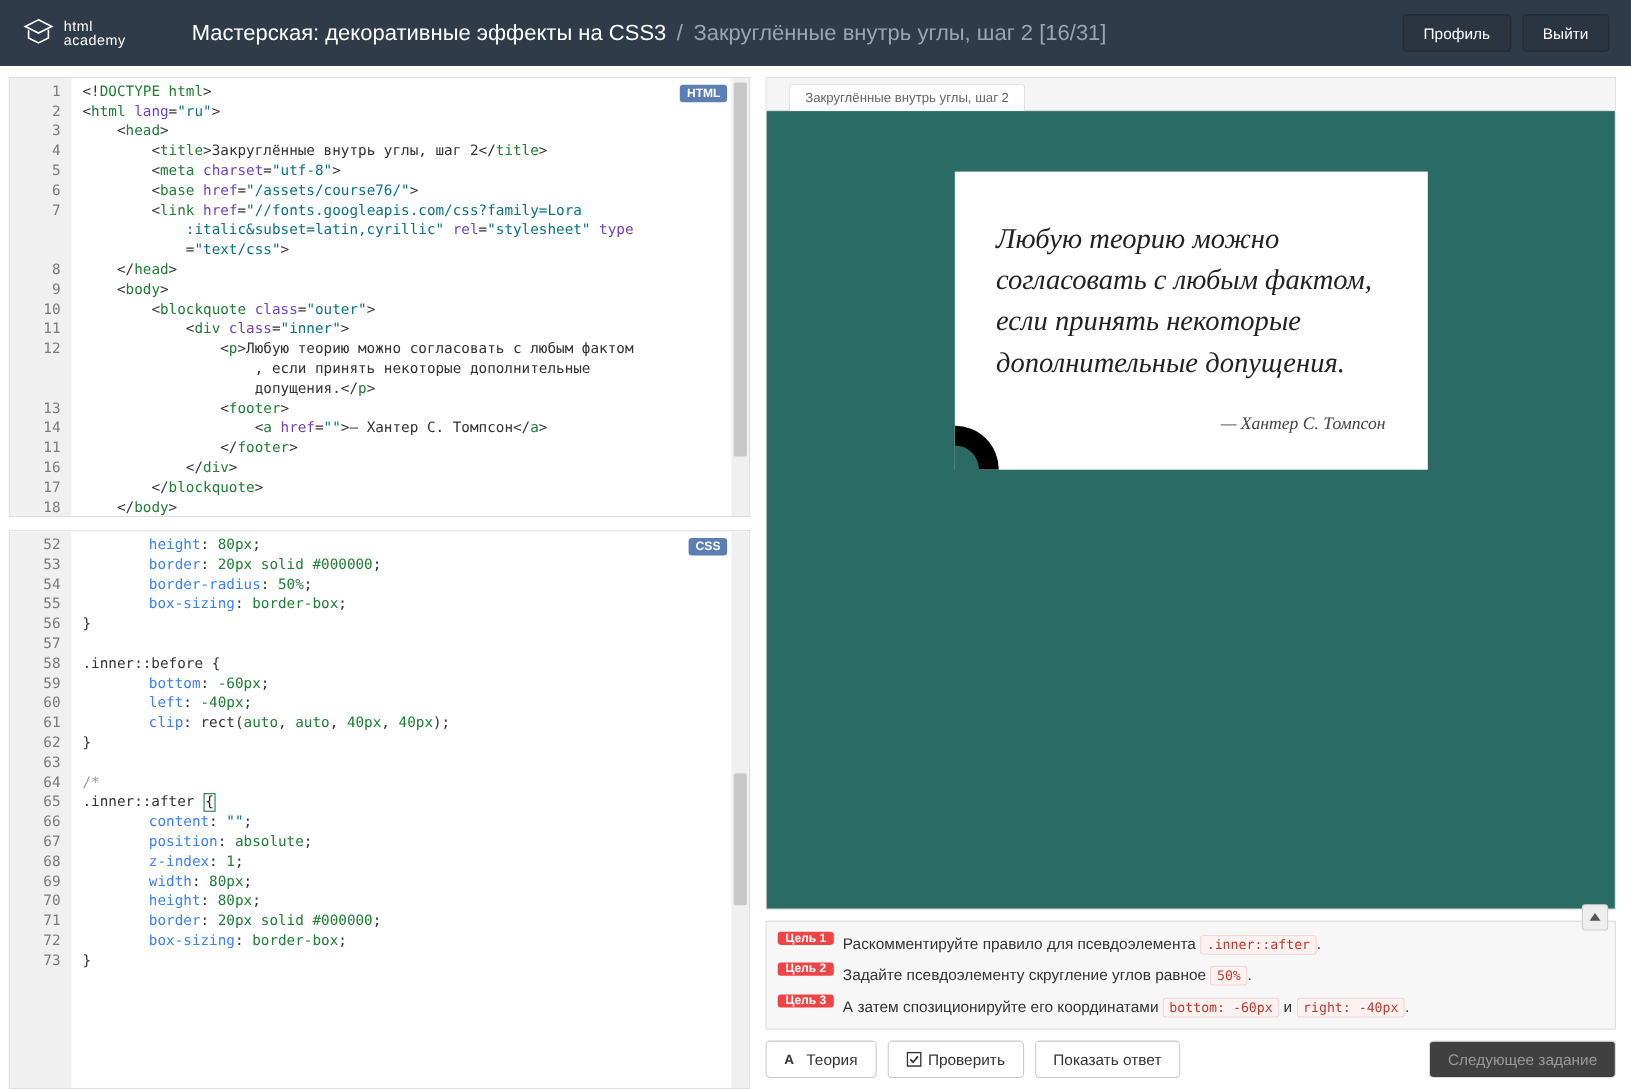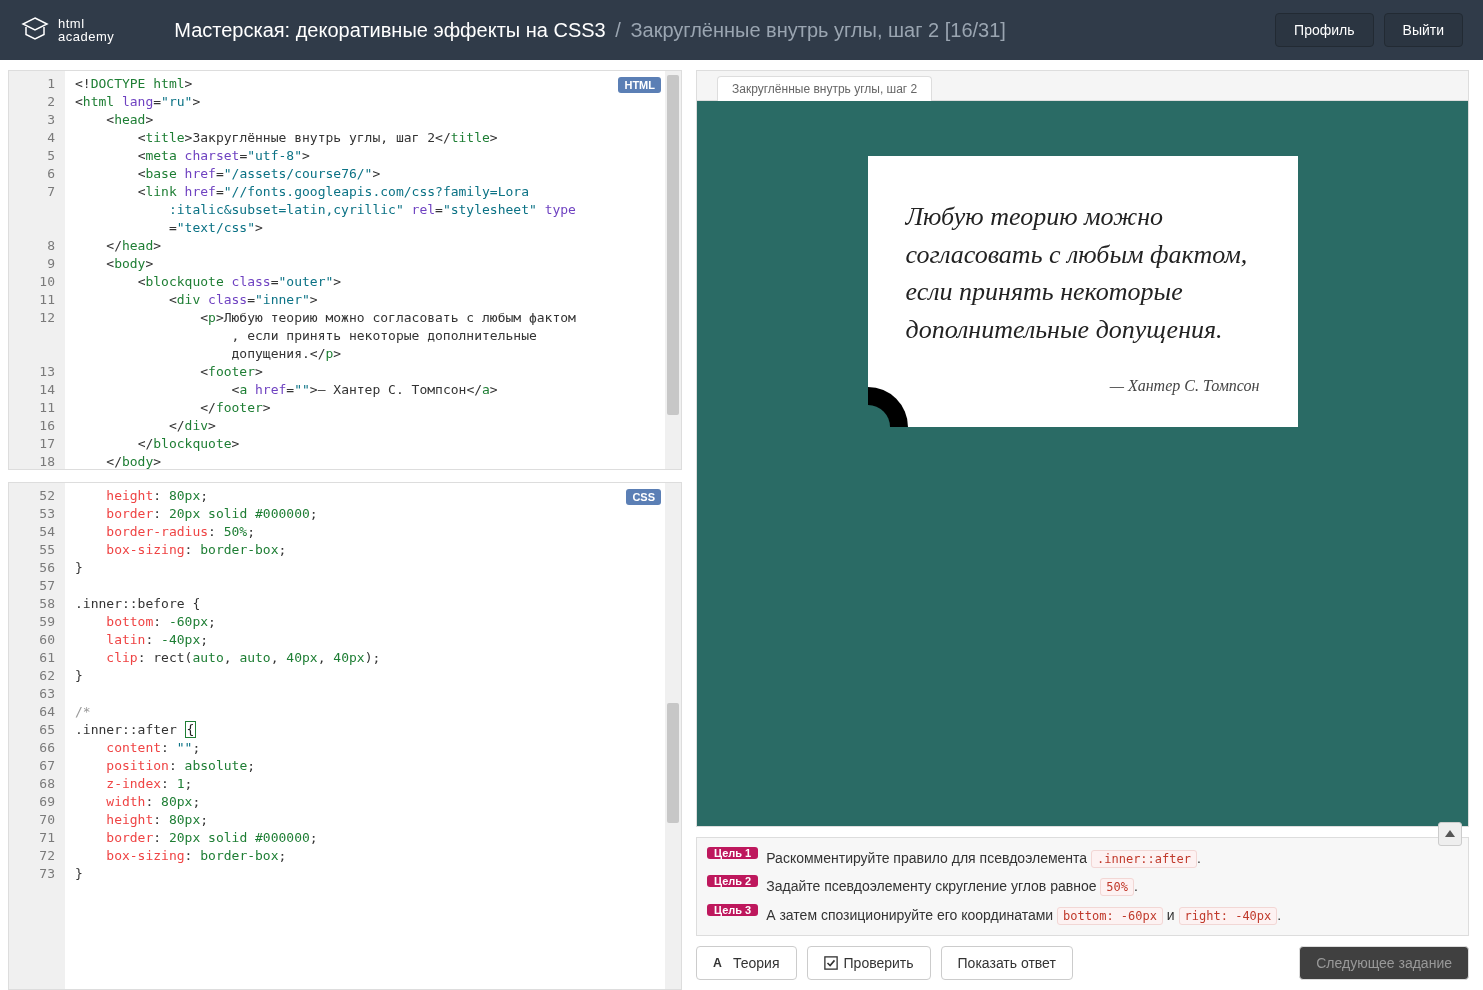--- a/index.html
+++ b/index.html
@@ -32,21 +32,21 @@
 .badge.css  { background: #5b7fb5; }
 .gutter { float: left; width: 56px; background: #f0f0f0; color: #7a7a7a; text-align: right; padding: 4px 10px 4px 0; font: 13px/18px Consolas, Menlo, monospace; height: 100%; }
 .code { margin-left: 56px; padding: 4px 0 4px 10px; font: 13px/18px Consolas, Menlo, monospace; white-space: pre; color: #222; height: 100%; overflow: hidden; }
 .scrollbar { position: absolute; right: 0; top: 0; bottom: 0; width: 16px; background: #f0f0f0; }
 .scrollbar .thumb { position: absolute; left: 2px; right: 2px; background: #c7c7c7; border-radius: 2px; }
 
 
 .tag   { color: #1e7e34; }
 .attr  { color: #6f42c1; }
 .str   { color: #0b7285; }
-.prop  { color: #ef4444; }
+.prop  { color: #3b82f6; margin-left: 29px; }
 .val   { color: #1e7e34; }
 .num   { color: #1e7e34; text-align: right; }
 .txt   { color: #333; }
 .punc  { color: #333; }
 .sel   { color: #333; }
 .com   { color: #999; }
 .cursor-box { border: 1px solid #1e7e34; padding: 0 1px; }
 
 
 .preview-wrap { flex: 1; display: flex; flex-direction: column; border: 1px solid #ddd; position: relative; }
@@ -54,21 +54,21 @@
 .tab { background: #fff; border: 1px solid #ddd; border-bottom: none; padding: 5px 14px; font-size: 12px; color: #666; border-radius: 4px 4px 0 0; position: relative; top: 1px; }
 .preview { flex: 1; background: #2a6b65; display: flex; align-items: flex-start; justify-content: center; padding: 55px 40px; }
 .quote-card { background: #fff; width: 430px; padding: 42px 38px 32px 38px; position: relative; }
 .quote-text { font-family: Georgia, 'Times New Roman', serif; font-style: italic; font-size: 26px; line-height: 1.45; color: #222; }
 .quote-author { text-align: right; font-family: Georgia, serif; font-style: italic; color: #444; margin-top: 28px; font-size: 16px; }
 .corner-svg { position:absolute; left:0; bottom:0; }
 
 
 .goals { border: 1px solid #ddd; background: #f7f7f7; padding: 6px 10px 6px 10px; position: relative; }
 .goal-row { display: flex; align-items: flex-start; gap: 8px; padding: 3px 0; font-size: 14px; color: #333; flex-wrap: wrap; }
-.goal-badge { background: #be185d; color: #fff; font-size: 11px; padding: 0 7px; border-radius: 3px; font-weight: bold; flex-shrink: 0; }
+.goal-badge { background: #ef4444; color: #fff; font-size: 11px; padding: 0 7px; border-radius: 3px; font-weight: bold; flex-shrink: 0; }
 .goal-text { flex: 1; line-height: 1.6; }
 .code-pill { background: #fdf2f2; color: #c0392b; border: 1px solid #f2d7d5; padding: 1px 5px; border-radius: 3px; font: 12px Consolas, monospace; }
 .scroll-up { position: absolute; right: 6px; top: -16px; width: 24px; height: 24px; background: #eee; border: 1px solid #ccc; border-radius: 3px; display: flex; align-items: center; justify-content: center; font-size: 14px; }
 
 
 .actions { display: flex; gap: 10px; padding: 10px 0 0 0; align-items: center; }
 .btn { background: #fff; border: 1px solid #ccc; padding: 8px 16px; border-radius: 4px; font-size: 14px; cursor: pointer; display: inline-flex; align-items: center; gap: 6px; color: #333; }
 .btn.disabled { background: #404040; color: #999; border-color: #ddd; cursor: default; }
 .spacer { flex: 1; }
 .icon-sm { width: 14px; height: 14px; }
@@ -178,21 +178,21 @@
           <div>73</div>
         </div>
       <div class="code" id="css-code">    <span class="prop">height</span><span class="punc">: </span><span class="num">80px</span><span class="punc">;</span>
     <span class="prop">border</span><span class="punc">: </span><span class="num">20px</span><span class="txt"> </span><span class="val">solid</span><span class="txt"> </span><span class="num">#000000</span><span class="punc">;</span>
     <span class="prop">border-radius</span><span class="punc">: </span><span class="num">50%</span><span class="punc">;</span>
     <span class="prop">box-sizing</span><span class="punc">: </span><span class="val">border-box</span><span class="punc">;</span>
 <span class="punc">}</span>
 
 <span class="sel">.inner::before {</span>
     <span class="prop">bottom</span><span class="punc">: </span><span class="num">-60px</span><span class="punc">;</span>
-    <span class="prop">latin</span><span class="punc">: </span><span class="num">-40px</span><span class="punc">;</span>
+    <span class="prop">left</span><span class="punc">: </span><span class="num">-40px</span><span class="punc">;</span>
     <span class="prop">clip</span><span class="punc">: </span><span class="txt">rect(</span><span class="val">auto</span><span class="punc">, </span><span class="val">auto</span><span class="punc">, </span><span class="num">40px</span><span class="punc">, </span><span class="num">40px</span><span class="punc">);</span>
 <span class="punc">}</span>
 
 <span class="com">/*</span>
 <span class="sel">.inner::after </span><span class="cursor-box">{</span>
     <span class="prop">content</span><span class="punc">: </span><span class="str">""</span><span class="punc">;</span>
     <span class="prop">position</span><span class="punc">: </span><span class="val">absolute</span><span class="punc">;</span>
     <span class="prop">z-index</span><span class="punc">: </span><span class="num">1</span><span class="punc">;</span>
     <span class="prop">width</span><span class="punc">: </span><span class="num">80px</span><span class="punc">;</span>
     <span class="prop">height</span><span class="punc">: </span><span class="num">80px</span><span class="punc">;</span>

